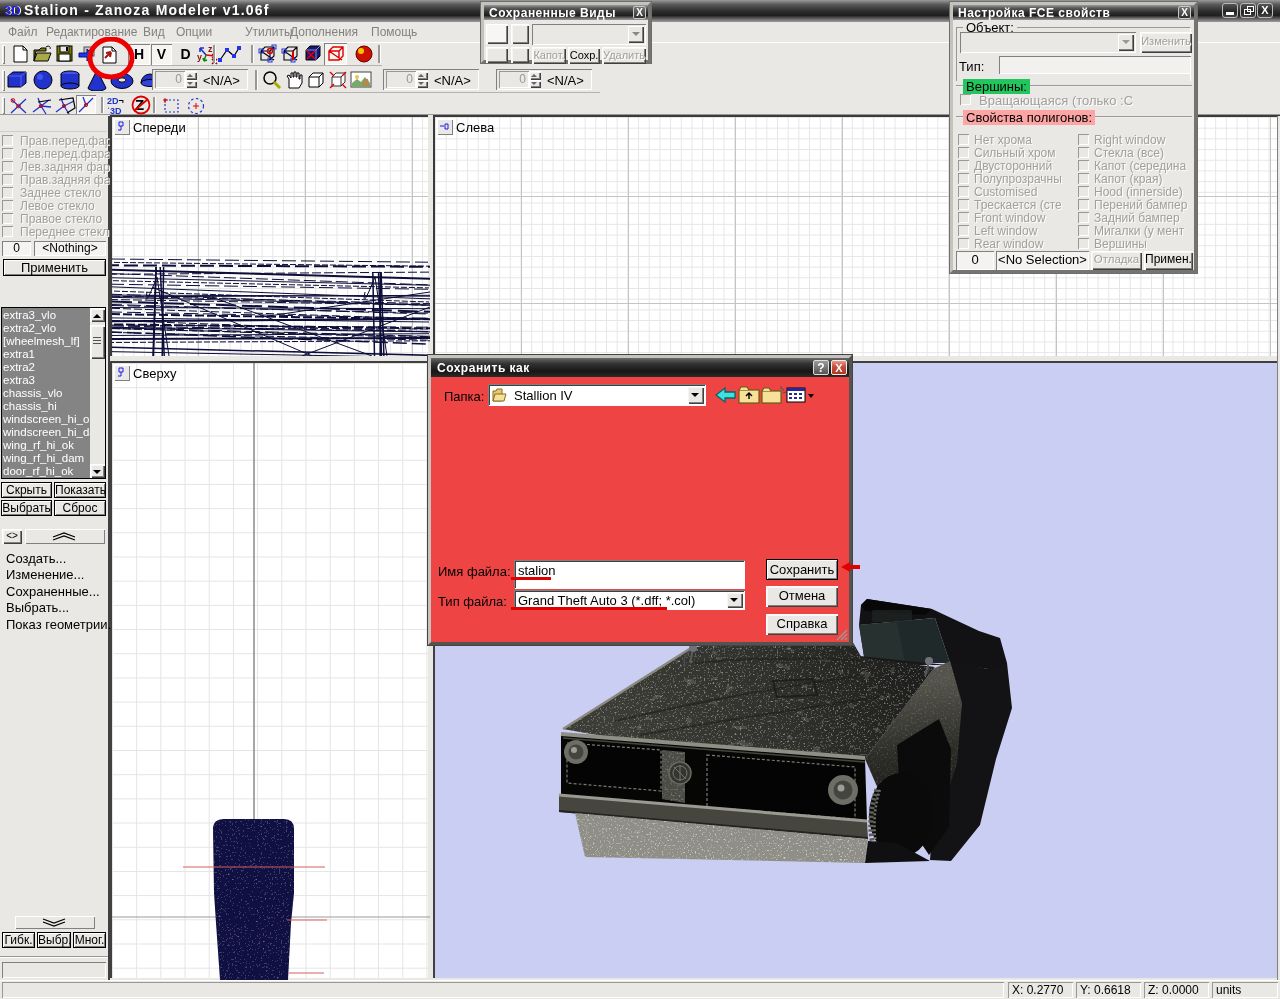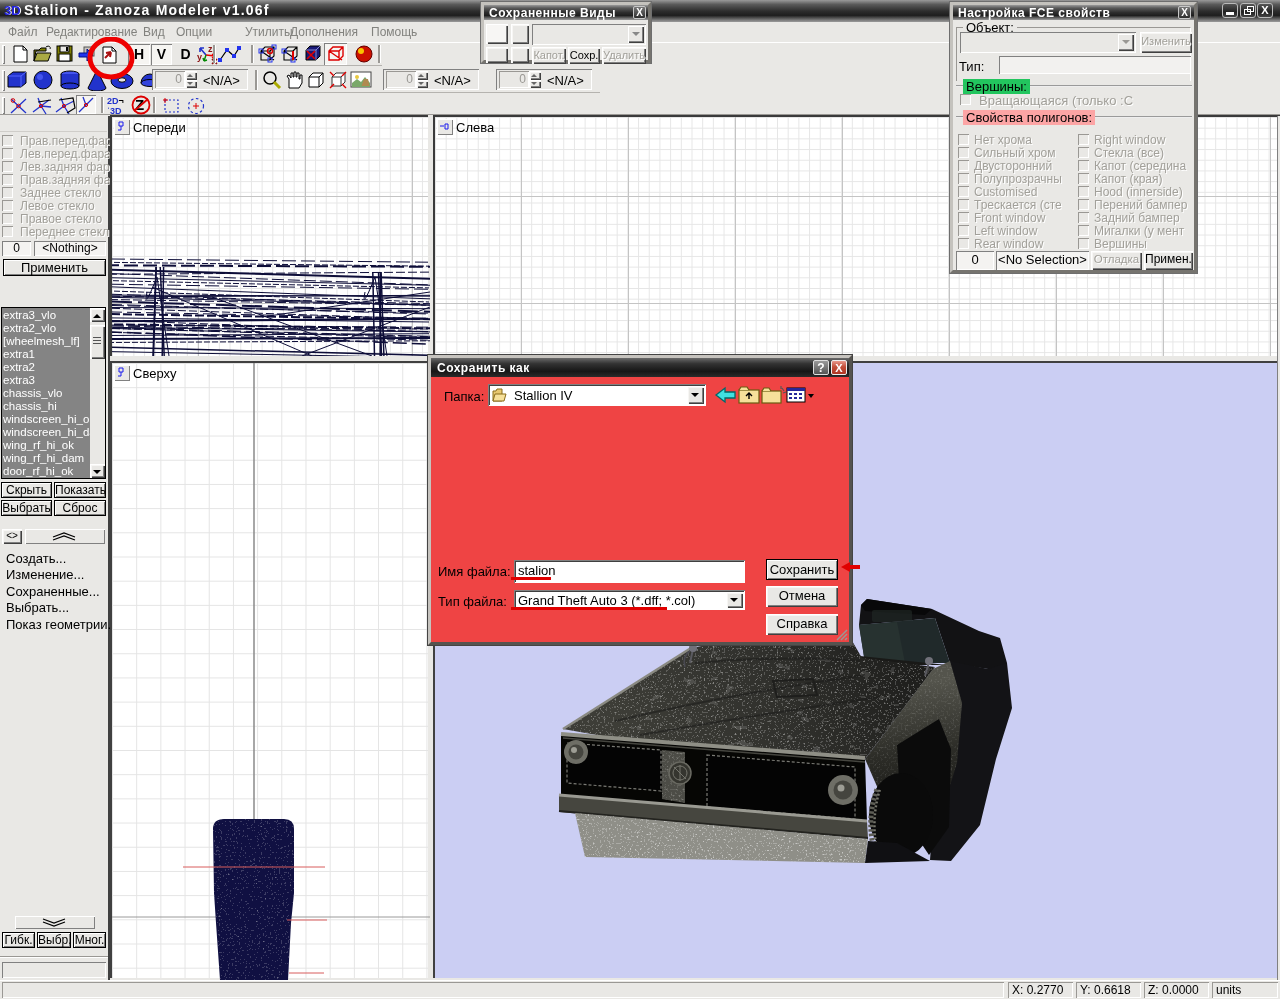--- a/index.html
+++ b/index.html
@@ -667,21 +667,21 @@
         <rect x="8" y="7" width="3" height="2" fill="#26289a"></rect>
         <rect x="13" y="7" width="3" height="2" fill="#26289a"></rect>
         <rect x="3" y="11" width="3" height="2" fill="#26289a"></rect>
         <rect x="8" y="11" width="3" height="2" fill="#26289a"></rect>
         <rect x="13" y="11" width="3" height="2" fill="#26289a"></rect>
         <path d="M22 8 l3 4 3-4 z" fill="#000"></path>
       </svg>
 
 
     <div class="abs" style="left:7px;top:206px;font-size:13px;">Имя файла:</div>
-    <div class="abs" style="left:83px;top:202px;width:231px;height:23px;background:#fff;box-shadow: inset 1px 1px 0 #808080, inset -1px -1px 0 #fff, inset 2px 2px 0 #404040;">
+    <div class="abs" style="left:83px;top:202px;width:231px;height:29px;background:#fff;box-shadow: inset 1px 1px 0 #808080, inset -1px -1px 0 #fff, inset 2px 2px 0 #404040;">
         <div class="abs" style="left:4px;top:3px;font-size:13px;">stalion</div>
       </div>
     <div class="abs btnb" style="left:335px;top:201px;width:72px;height:21px;font-size:13px;line-height:19px;">Сохранить</div>
 
     <div class="abs" style="left:7px;top:236px;font-size:13px;">Тип файла:</div>
     <div class="abs" style="left:83px;top:232px;width:231px;height:20px;background:#fff;box-shadow: inset 1px 1px 0 #808080, inset -1px -1px 0 #fff, inset 2px 2px 0 #404040;">
       <div class="abs" style="left:4px;top:3px;font-size:13px;white-space:nowrap;">Grand Theft Auto 3 (*.dff; *.col)</div>
       <div class="abs btn" style="left:212px;top:2px;width:17px;height:16px;">
           <div class="arr-d" style="left:4px;top:6px;"></div>
         </div>

